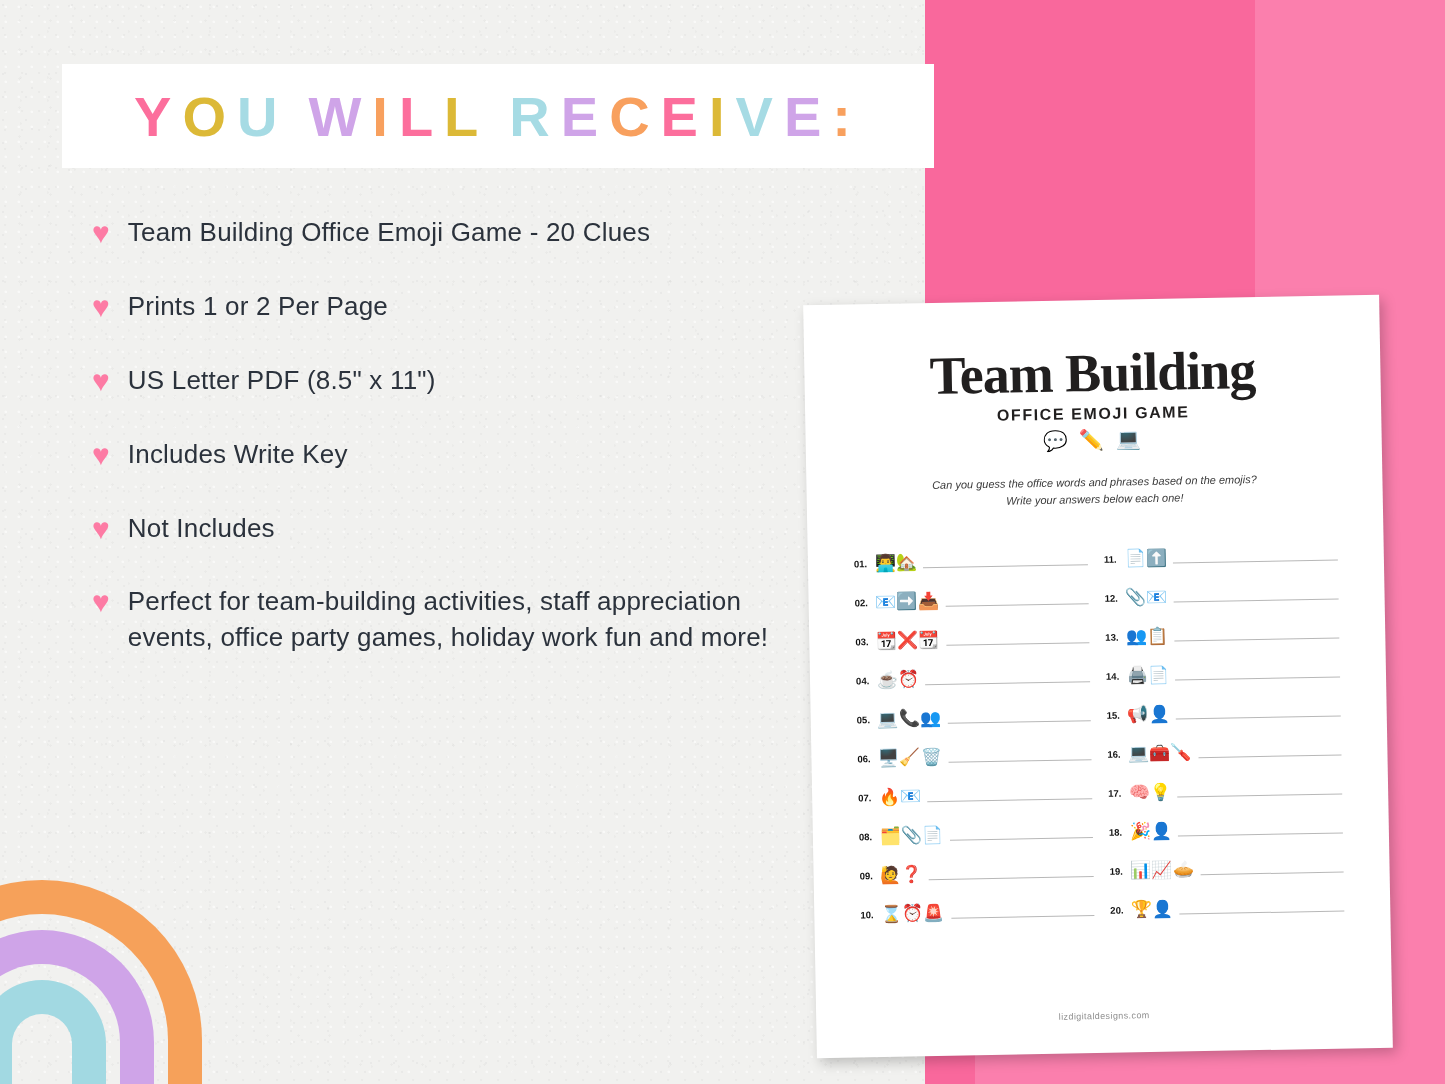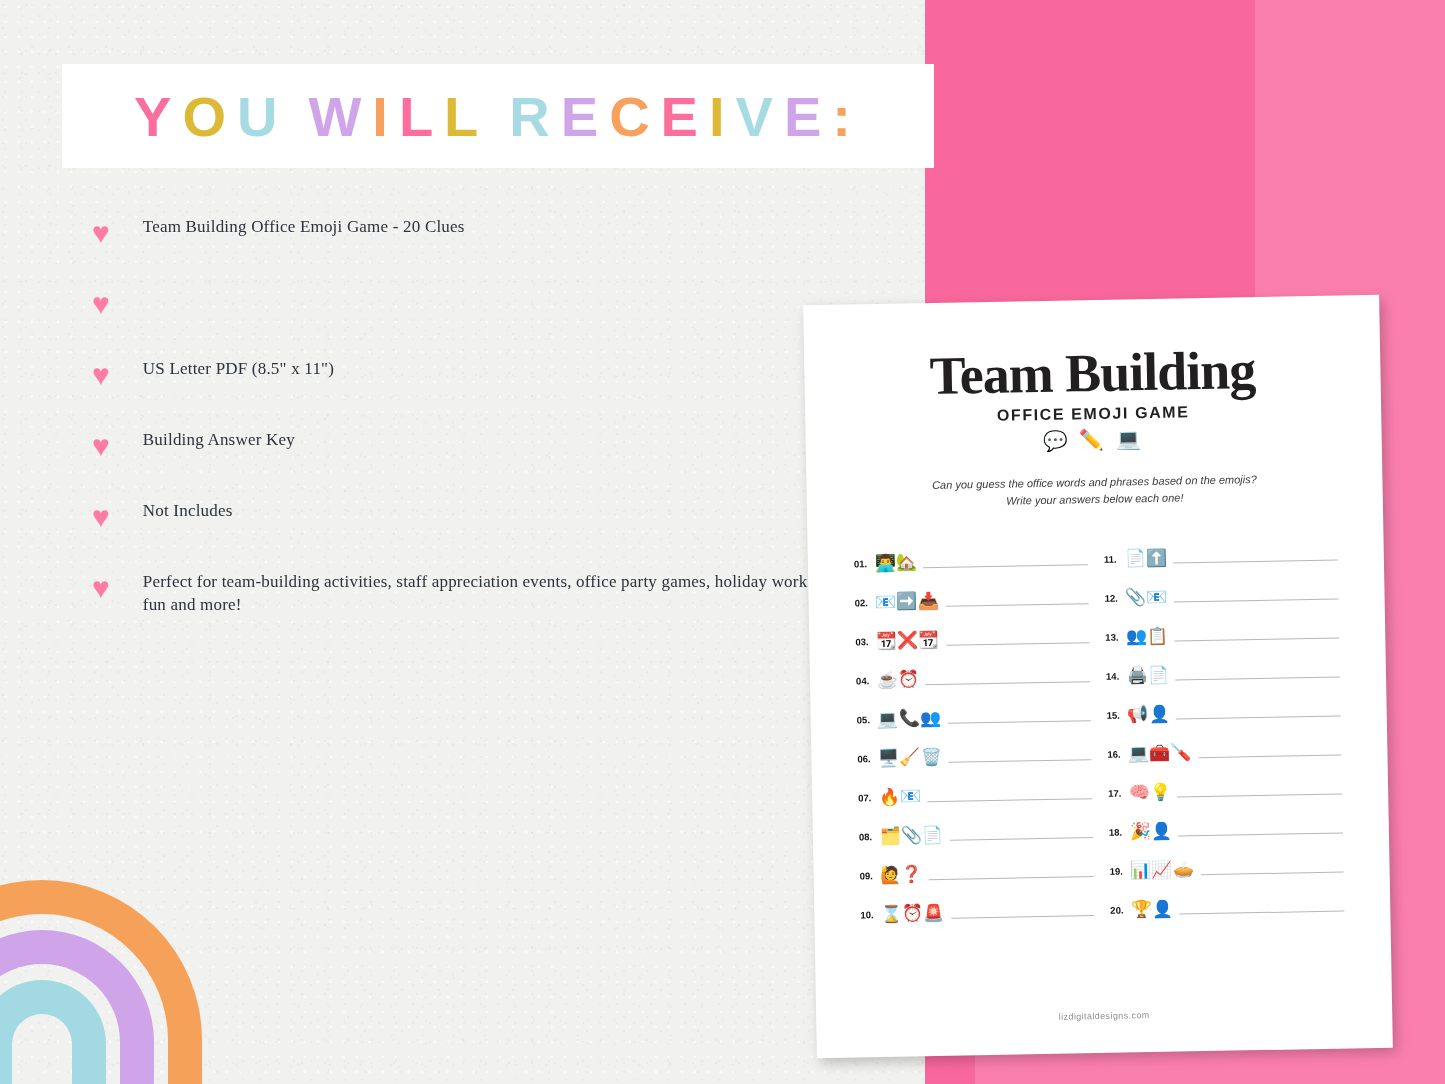--- a/index.html
+++ b/index.html
@@ -90,24 +90,23 @@
     position:absolute; left:92px; top:215px; width:740px;
   }
   .bullet-row{
     display:flex; align-items:flex-start; margin-bottom:38px;
   }
   .heart{
     color:#fd7ba4; font-size:30px; line-height:1;
     margin-right:18px; flex:0 0 auto; margin-top:3px;
   }
   .bullet-text{
-    font-size:17px; line-height:1.38; color:#2b323c;
-    font-family:Liberation Serif, serif;
+    font-size:26px; line-height:1.38; color:#2b323c;
+    font-family:Liberation Sans, sans-serif;
     letter-spacing:.2px;
-    margin-left:15px;
   }
 
   
   #worksheet{
     position:absolute; left:810px; top:300px; width:576px; height:753px;
     background:#ffffff;
     box-shadow: 4px 5px 13px rgba(0,0,0,.22);
     transform: rotate(-1.05deg);
     overflow:hidden;
   }
@@ -195,28 +194,29 @@
     </div>
 </div>
 
 <div id="bullet-list">
     <div class="bullet-row">
       <span class="heart" style="color: rgb(253, 123, 164);">♥</span>
       <span class="bullet-text">Team Building Office Emoji Game - 20 Clues</span>
     </div>
     <div class="bullet-row">
       <span class="heart" style="color: rgb(253, 123, 164);">♥</span>
+      <span class="bullet-text">Prints 1 or 2 Per Page</span>
     </div>
     <div class="bullet-row">
       <span class="heart" style="color: rgb(253, 123, 164);">♥</span>
       <span class="bullet-text">US Letter PDF (8.5" x 11")</span>
     </div>
     <div class="bullet-row">
       <span class="heart" style="color: rgb(253, 123, 164);">♥</span>
-      <span class="bullet-text">Building Answer Key</span>
+      <span class="bullet-text">Includes Write Key</span>
     </div>
     <div class="bullet-row">
       <span class="heart" style="color: rgb(253, 123, 164);">♥</span>
       <span class="bullet-text">Not Includes</span>
     </div>
     <div class="bullet-row">
       <span class="heart" style="color: rgb(253, 123, 164);">♥</span>
       <span class="bullet-text">Perfect for team-building activities, staff appreciation events, office party games, holiday work fun and more!</span>
     </div>
   </div>

